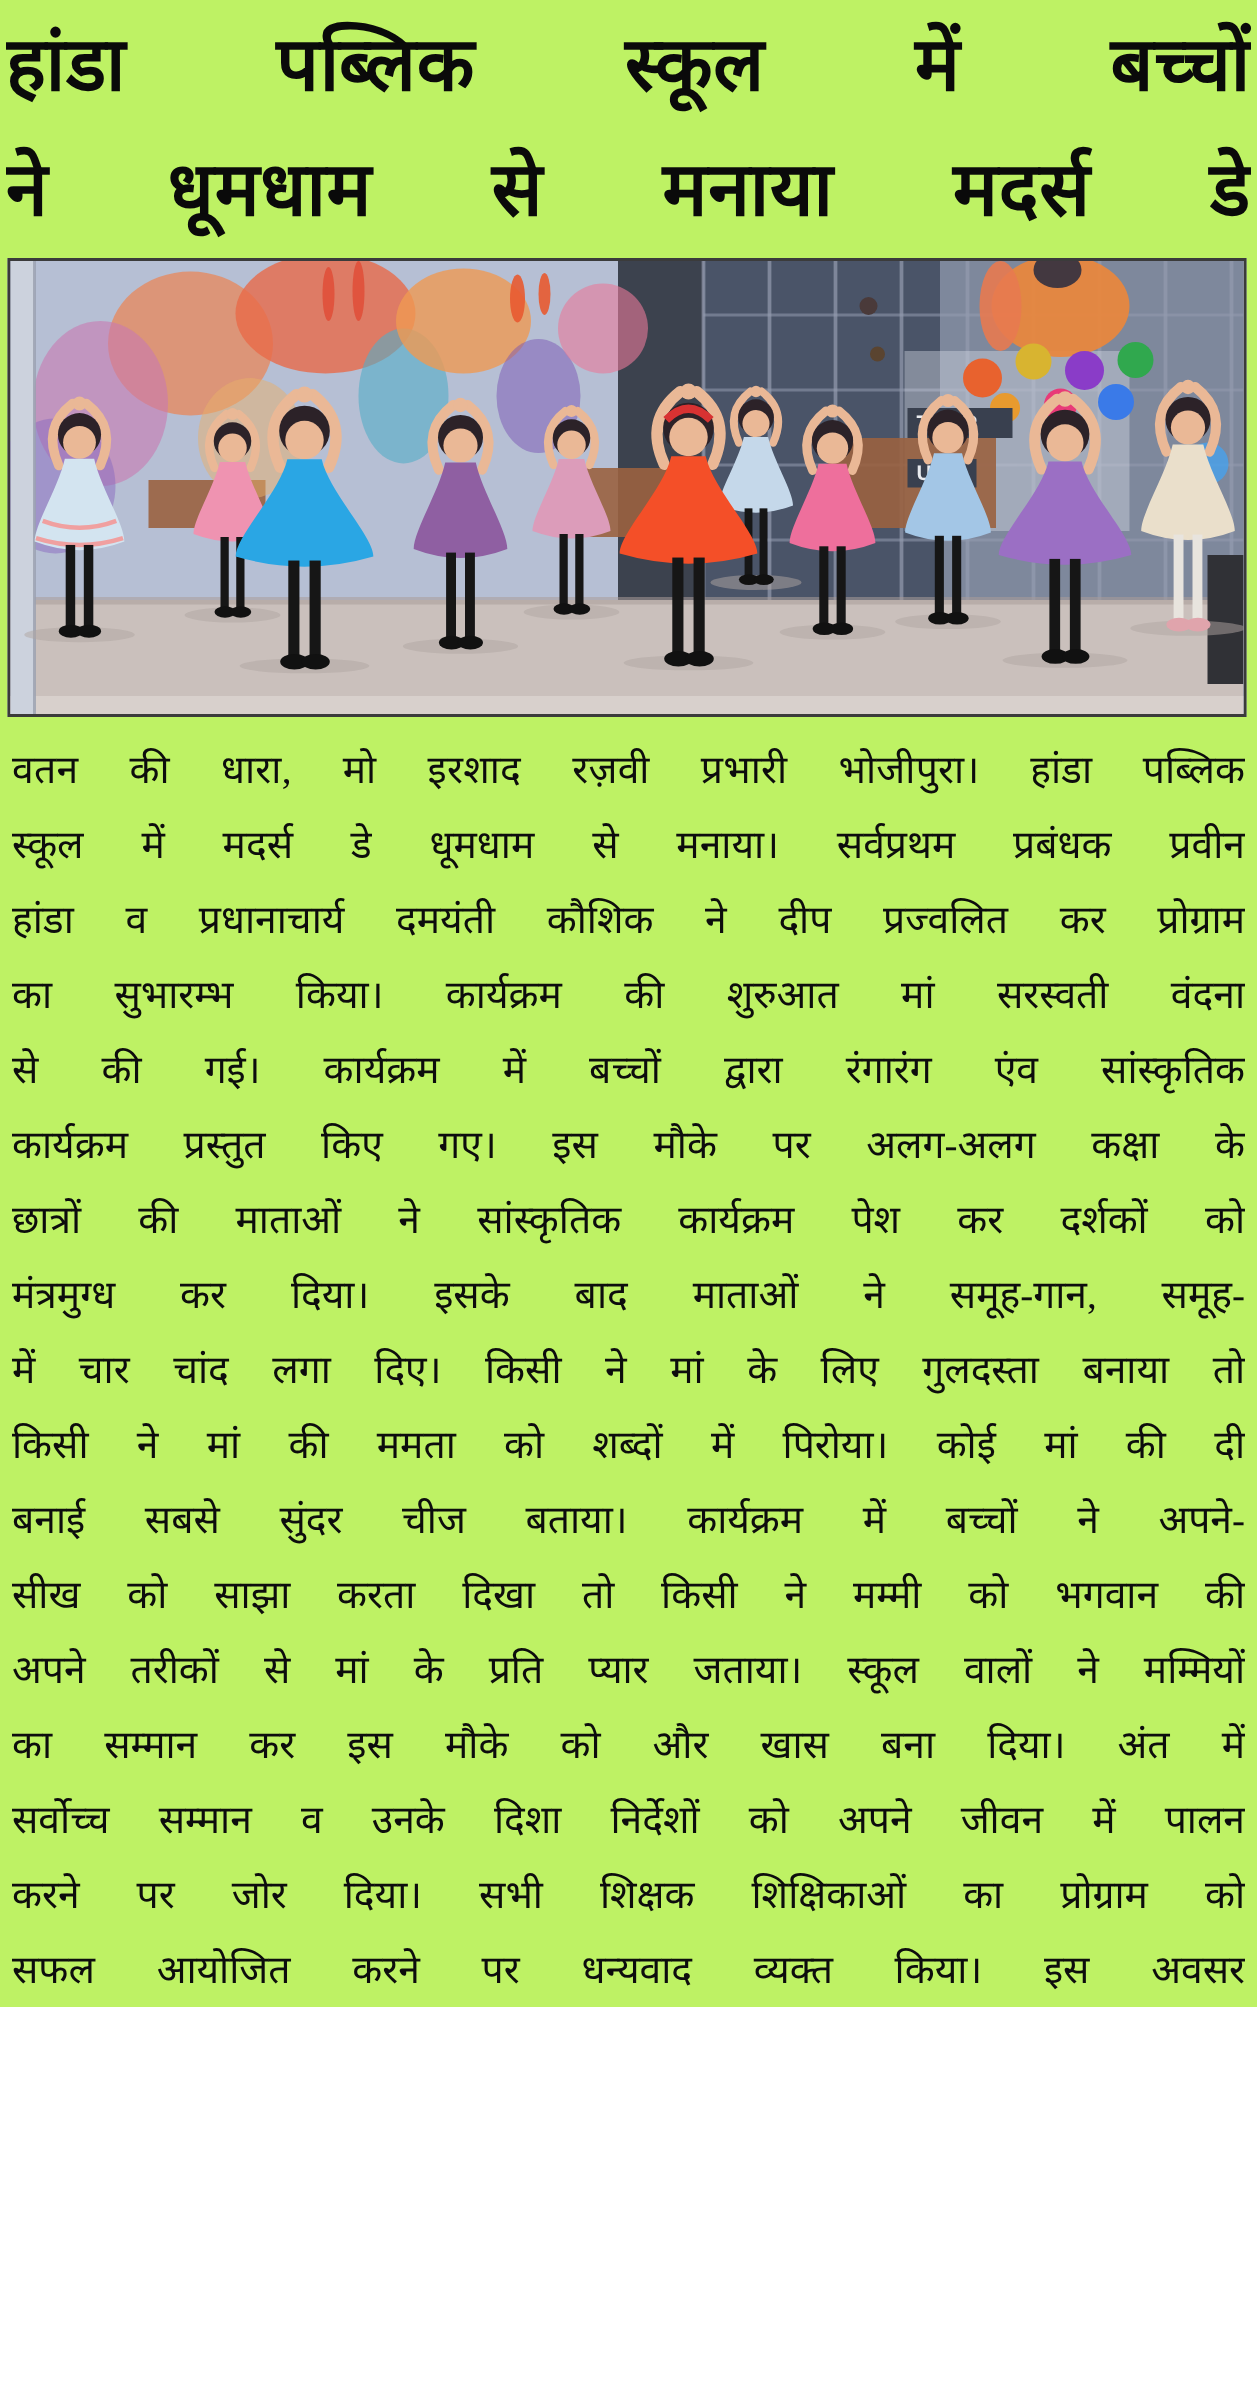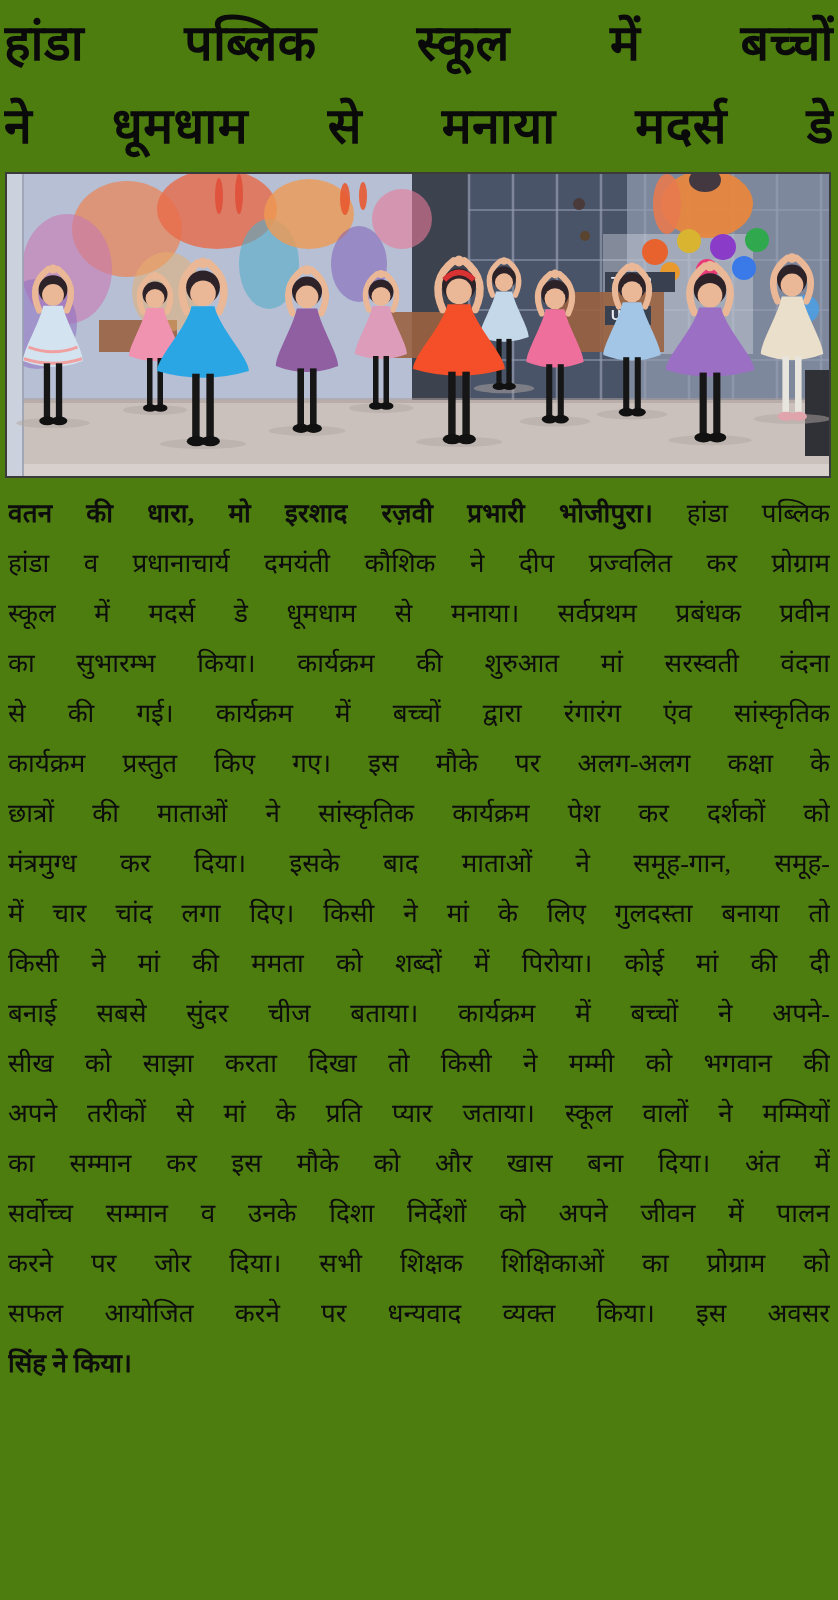--- a/index.html
+++ b/index.html
@@ -1,31 +1,31 @@
 <!DOCTYPE html>
 <html><head>
 <meta charset="utf-8">
 <style>
   html,body{margin:0;padding:0;background:#ffffff;}
-  #page{position:relative;width:838px;height:1600px;background:#4d7c0f;overflow:hidden;
+  #page{position:relative;width:838px;height:1338px;background:#bef264;overflow:hidden;
         font-family:"Liberation Serif","DejaVu Serif",serif;color:#0b0b0b;}
   
   #headline{position:absolute;top:0;left:0;width:838px;padding:2px 4px 0 4px;box-sizing:border-box;}
   .h-line{font-size:50px;font-weight:700;line-height:83px;white-space:nowrap;overflow:hidden;
           text-align:justify;text-align-last:justify;color:#0a0a0a;letter-spacing:0.5px;}
   
   #photo-frame{position:absolute;top:172px;left:5px;width:826px;height:306px;
                border:2px solid #3b3b3b;box-sizing:border-box;background:#b6bfd4;}
   #photo-frame svg{display:block;width:100%;height:100%;}
   
   #article{position:absolute;top:489px;left:0;width:838px;padding:0 8px;box-sizing:border-box;}
   .a-line{font-size:26px;line-height:50px;height:50px;white-space:nowrap;overflow:hidden;
           text-align:justify;text-align-last:justify;color:#0d0d0d;}
   .a-line.last{text-align-last:left;font-weight:bold;}
-  .lead-bold{font-weight:700;letter-spacing:0.2px;}
+  .lead-bold{font-weight:400;letter-spacing:0.2px;}
 </style>
 </head>
 <body>
 
 <div id="page">
 
   <div id="headline">
     <div class="h-line">हांडा पब्लिक स्कूल में बच्चों</div>
     <div class="h-line">ने धूमधाम से मनाया मदर्स डे</div>
   </div>
@@ -219,22 +219,22 @@
         <ellipse cx="779" cy="242.4" rx="8.4" ry="4.56" fill="#e0a4ac"></ellipse>
         <ellipse cx="791.6" cy="242.4" rx="8.4" ry="4.56" fill="#e0a4ac"></ellipse>
       </svg>
     </div>
 
   <div id="article">
     <div class="a-line">
       <span class="lead-bold">वतन की धारा, मो इरशाद रज़वी प्रभारी भोजीपुरा।</span>
       <span>हांडा पब्लिक</span>
     </div>
-  <div class="a-line">हांडा व प्रधानाचार्य दमयंती कौशिक ने दीप प्रज्वलित कर प्रोग्राम</div>
-      <div class="a-line">स्कूल में मदर्स डे धूमधाम से मनाया। सर्वप्रथम प्रबंधक प्रवीन</div>
+  <div class="a-line">स्कूल में मदर्स डे धूमधाम से मनाया। सर्वप्रथम प्रबंधक प्रवीन</div>
+      <div class="a-line">हांडा व प्रधानाचार्य दमयंती कौशिक ने दीप प्रज्वलित कर प्रोग्राम</div>
       <div class="a-line">का सुभारम्भ किया। कार्यक्रम की शुरुआत मां सरस्वती  वंदना</div>
       <div class="a-line">से की गई। कार्यक्रम में बच्चों द्वारा रंगारंग एंव सांस्कृतिक</div>
       <div class="a-line">कार्यक्रम प्रस्तुत किए गए। इस मौके पर अलग-अलग कक्षा के</div>
       <div class="a-line">छात्रों की माताओं ने सांस्कृतिक कार्यक्रम पेश कर दर्शकों को</div>
       <div class="a-line">मंत्रमुग्ध कर दिया। इसके बाद माताओं ने समूह-गान, समूह-</div>
       <div class="a-line">में चार चांद लगा दिए। किसी ने मां के लिए गुलदस्ता बनाया तो</div>
       <div class="a-line">किसी ने मां की ममता को शब्दों में पिरोया। कोई मां की दी</div>
       <div class="a-line">बनाई सबसे सुंदर चीज बताया। कार्यक्रम में बच्चों ने अपने-</div>
       <div class="a-line">सीख को साझा करता दिखा तो किसी ने मम्मी को भगवान की</div>
       <div class="a-line">अपने तरीकों से मां के प्रति प्यार जताया। स्कूल वालों ने मम्मियों</div>

